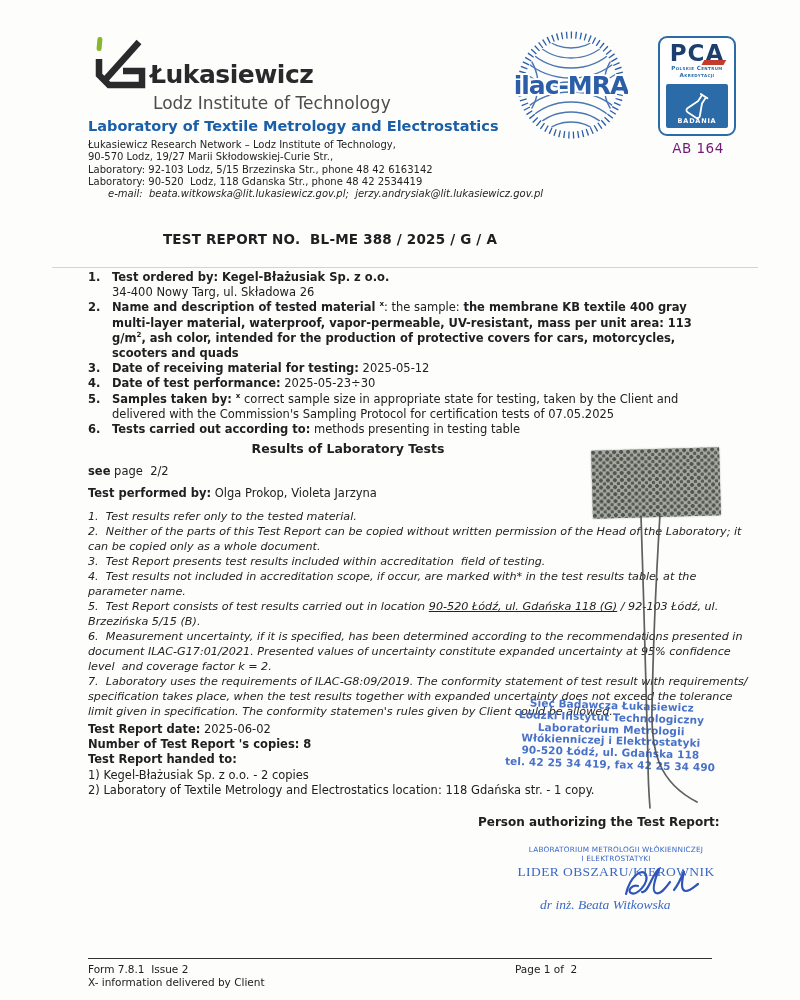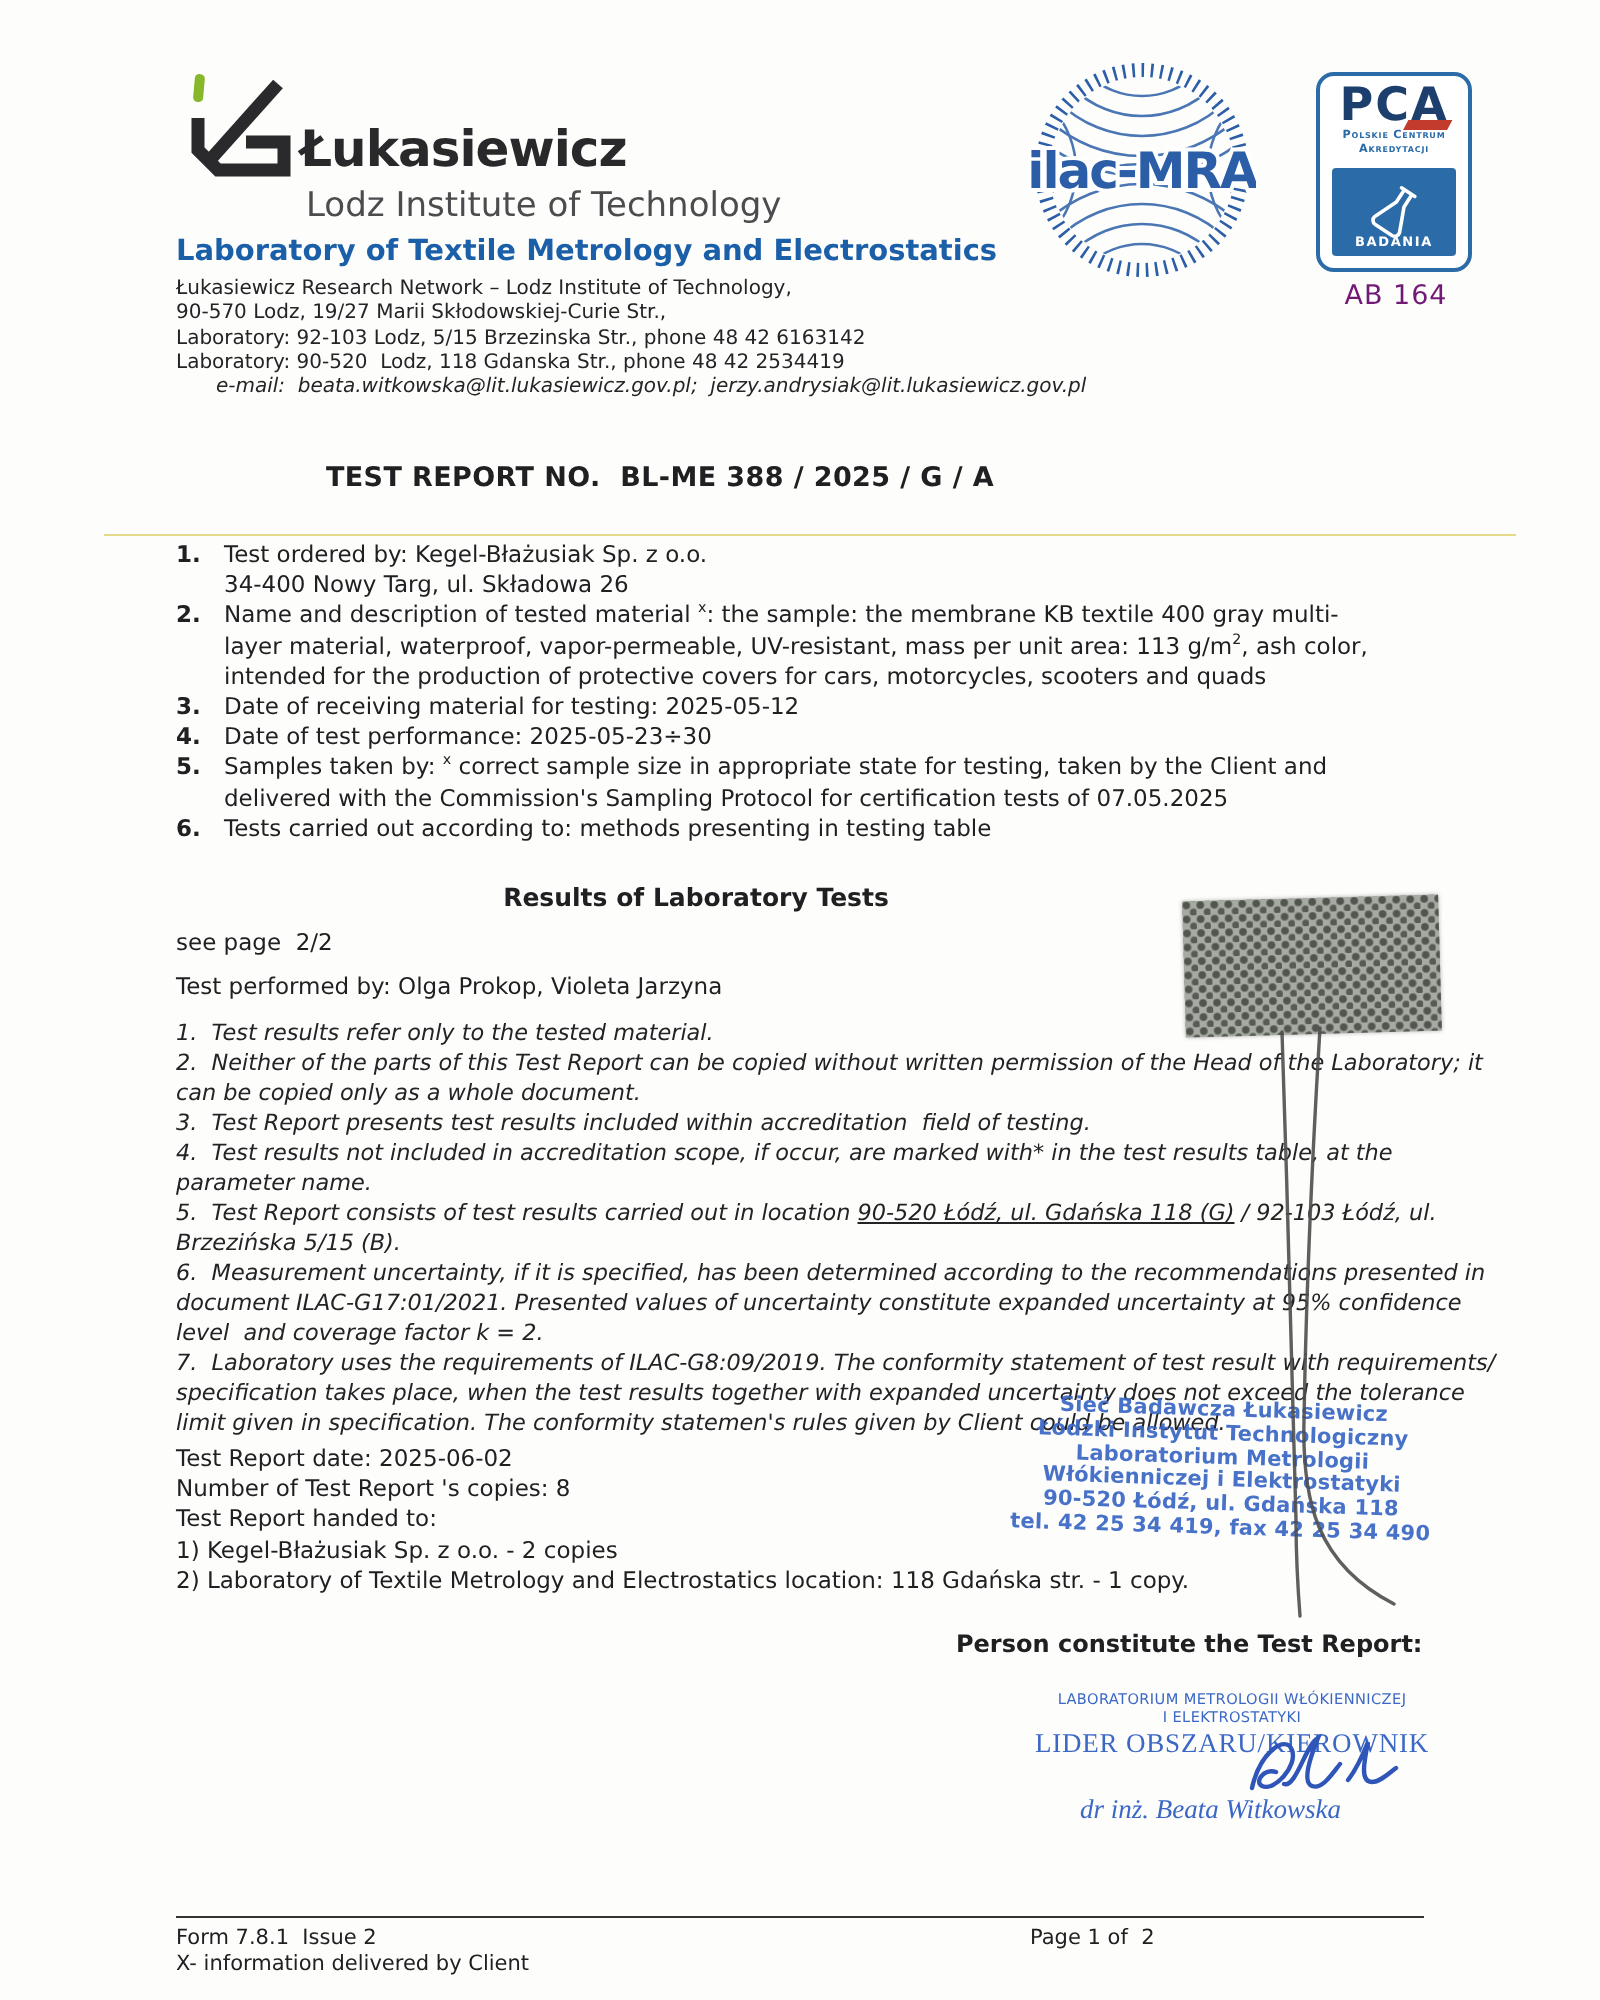--- a/index.html
+++ b/index.html
@@ -1,19 +1,19 @@
 <!DOCTYPE html>
 <html style="--lab-blue: #1a5fa8; --stamp-blue: #3b67c5; --pca-navy: #1c3f6e; --pca-blue: #2b6ba8; --pca-red: #c23b2d; --scan-yellow: #e0d276; --logo-green: #86b829; --ilac-blue: #2b5ea7;"><head>
 <meta charset="utf-8">
 <style>
   html,body{margin:0;padding:0;background:#e9e9e9;}
   .page{position:relative;width:800px;height:1000px;background:#fdfdfc;overflow:hidden;
         font-family:"DejaVu Sans","Liberation Sans",sans-serif;color:#202022;}
   .abs{position:absolute;}
-  .b{font-weight:normal;}
+  .b{font-weight:bold;}
   .u{text-decoration:underline;}
   sup{font-size:0.62em;vertical-align:super;line-height:0;}
   .pre{white-space:pre-wrap;}
 
   
   .logo-mark{left:86px;top:34px;}
   .brand{left:150px;top:60px;font-size:25px;font-weight:bold;color:#29292c;letter-spacing:-0.5px;}
   .brand-sub{left:153px;top:93px;font-size:17px;color:#4c4c4e;}
   .lab-name{left:88px;top:118px;font-size:14.5px;font-weight:bold;color:var(--lab-blue);}
   .addr{left:88px;top:139px;font-size:10px;line-height:12.3px;color:#242426;}
@@ -195,21 +195,21 @@
 
   <div class="abs addr-stamp">
       <div class="stamp-line">Sieć Badawcza Łukasiewicz</div>
       <div class="stamp-line">Łódzki Instytut Technologiczny</div>
       <div class="stamp-line">Laboratorium Metrologii</div>
       <div class="stamp-line">Włókienniczej i Elektrostatyki</div>
       <div class="stamp-line">90-520 Łódź, ul.  Gdańska 118</div>
       <div class="stamp-line">tel. 42 25 34 419, fax 42 25 34 490</div>
     </div>
 
-  <div class="abs authorizing">Person constitute the Test Report:</div>
+  <div class="abs authorizing">Person authorizing the Test Report:</div>
   <div class="abs sig-stamp">
     <div class="ss-small">LABORATORIUM METROLOGII WŁÓKIENNICZEJ</div>
     <div class="ss-small">I ELEKTROSTATYKI</div>
     <div class="ss-big">LIDER OBSZARU/KIEROWNIK</div>
   </div>
   <svg class="abs sig-svg" width="84" height="42" viewBox="0 0 84 42">
     <g fill="none" stroke="#2f55b8" stroke-width="2.2" stroke-linecap="round">
       <path d="M6 30 C10 12 23 3 26 11 C29 19 17 32 11 29 C7 27 12 20 18 22"></path>
       <path d="M22 28 C28 30 33 8 39 5 C35 15 31 27 36 29 C41 31 46 23 50 18"></path>
       <path d="M54 26 C58 21 62 12 64 7 C62 17 60 27 66 27 C70 27 74 23 78 20"></path>

